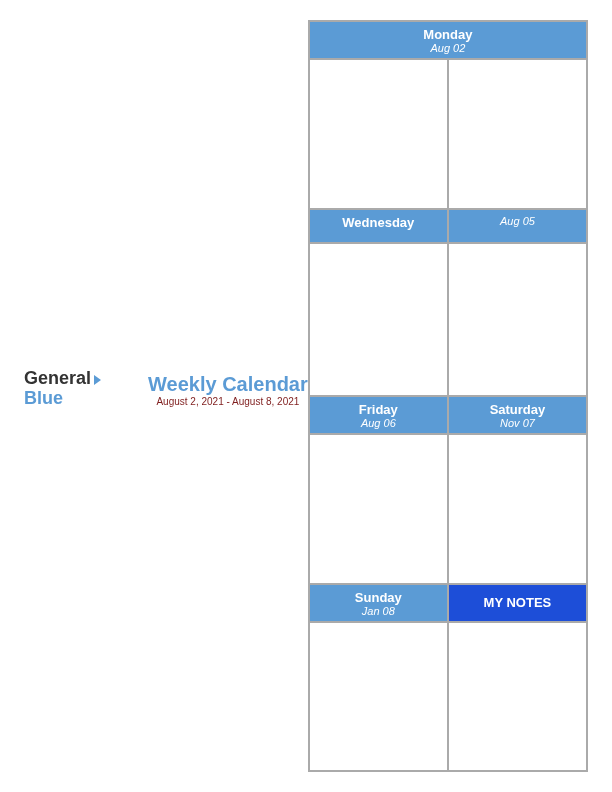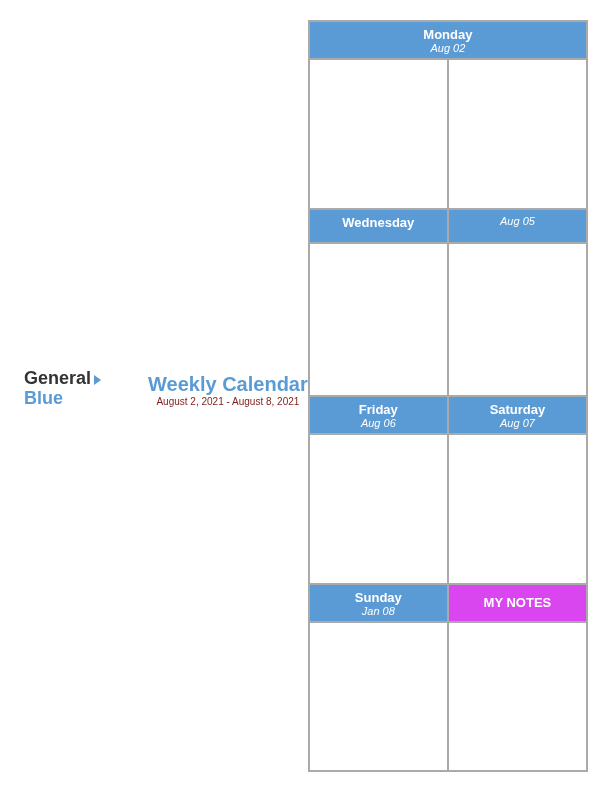--- a/index.html
+++ b/index.html
@@ -110,21 +110,21 @@
 
     .day-cell {
       flex: 1;
       border: 1px solid #aaaaaa;
       background: #ffffff;
       min-height: 0;
     }
 
     .notes-header {
       flex: 1;
-      background: #d946ef;
+      background: #1d4ed8;
       border: 1px solid #aaaaaa;
       text-align: center;
       display: flex;
       align-items: center;
       justify-content: center;
     }
 
     .notes-header .notes-label {
       font-size: 13px;
       font-weight: bold;
@@ -191,21 +191,21 @@
     </div>
 
     <div style="display:flex; flex-direction:column; flex:1.5;justify-content:flex-end;">
       <div class="row-header-bar" style="display:flex;">
         <div class="day-header">
           <div class="day-name">Friday</div>
           <div class="day-date">Aug 06</div>
         </div>
         <div class="day-header">
           <div class="day-name">Saturday</div>
-          <div class="day-date">Aug 07</div>
+          <div class="day-date">Nov 07</div>
         </div>
       </div>
       <div class="row-content">
         <div class="day-cell"></div>
         <div class="day-cell"></div>
       </div>
     </div>
 
     <div style="display:flex; flex-direction:column; flex:1.5;">
       <div class="row-header-bar" style="display:flex;border-radius:15px;">

